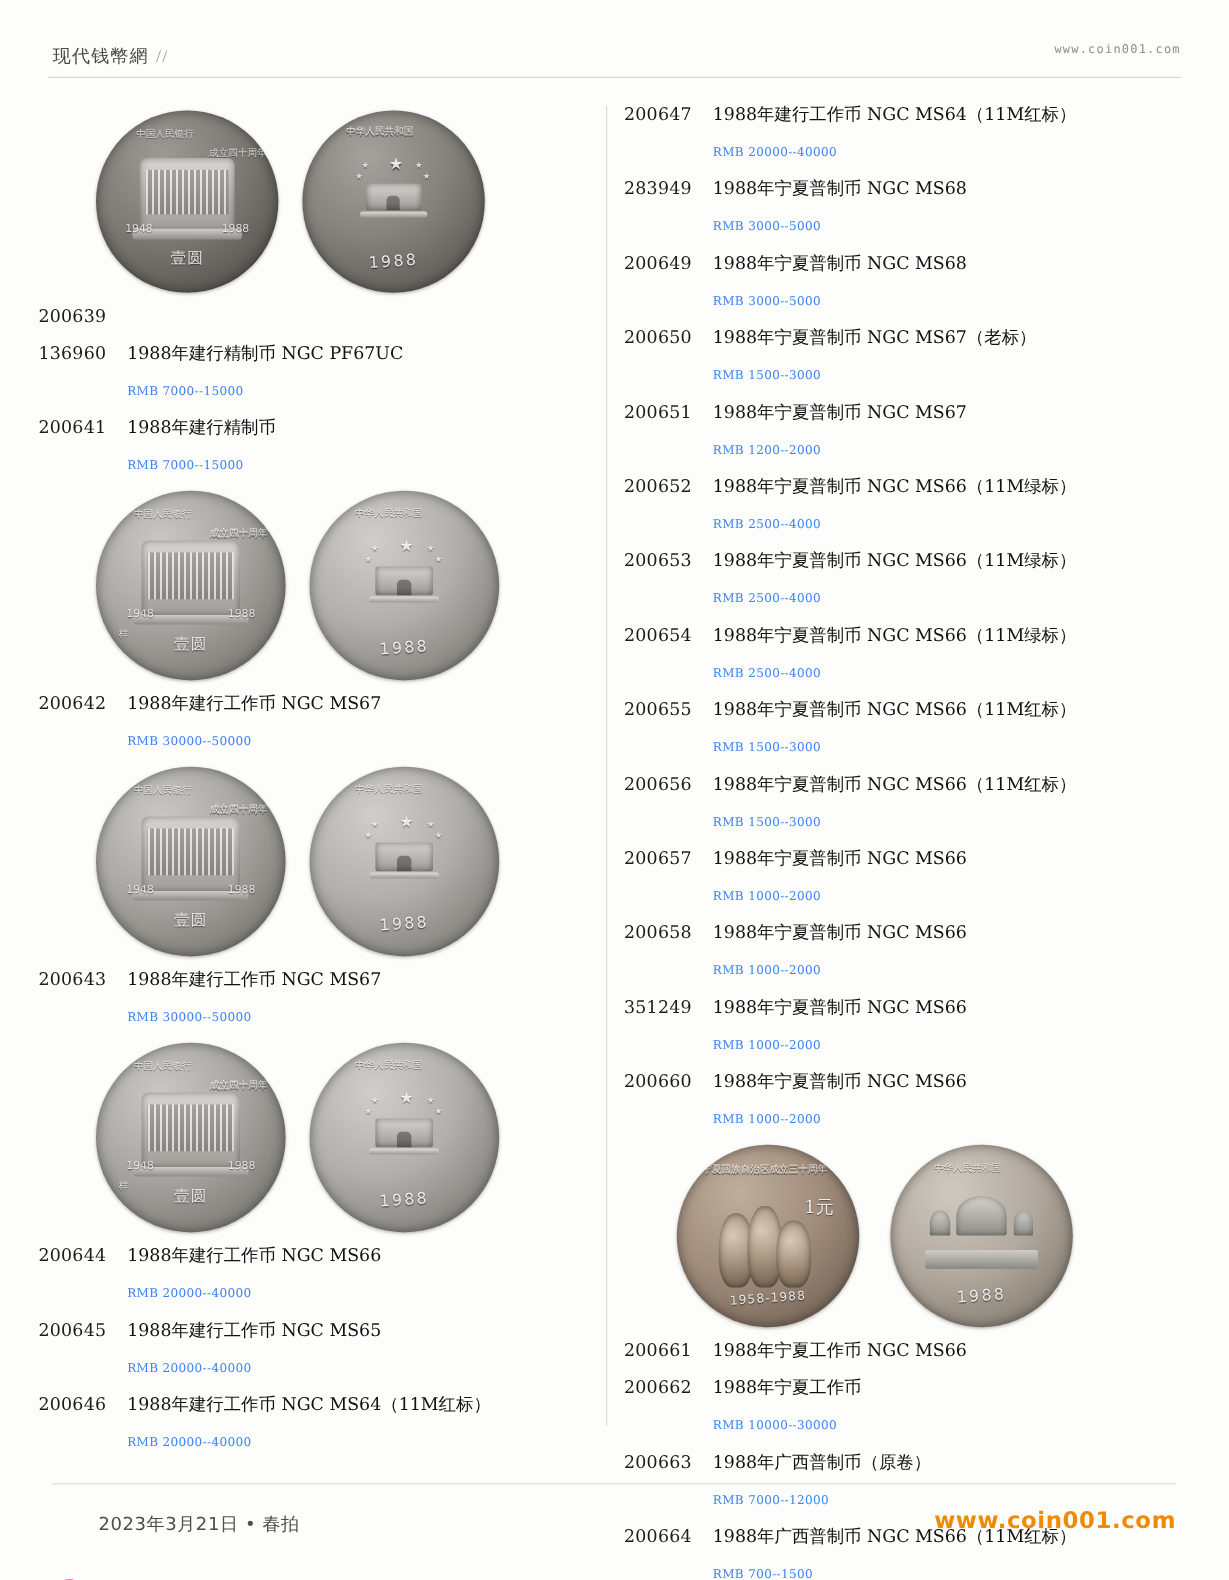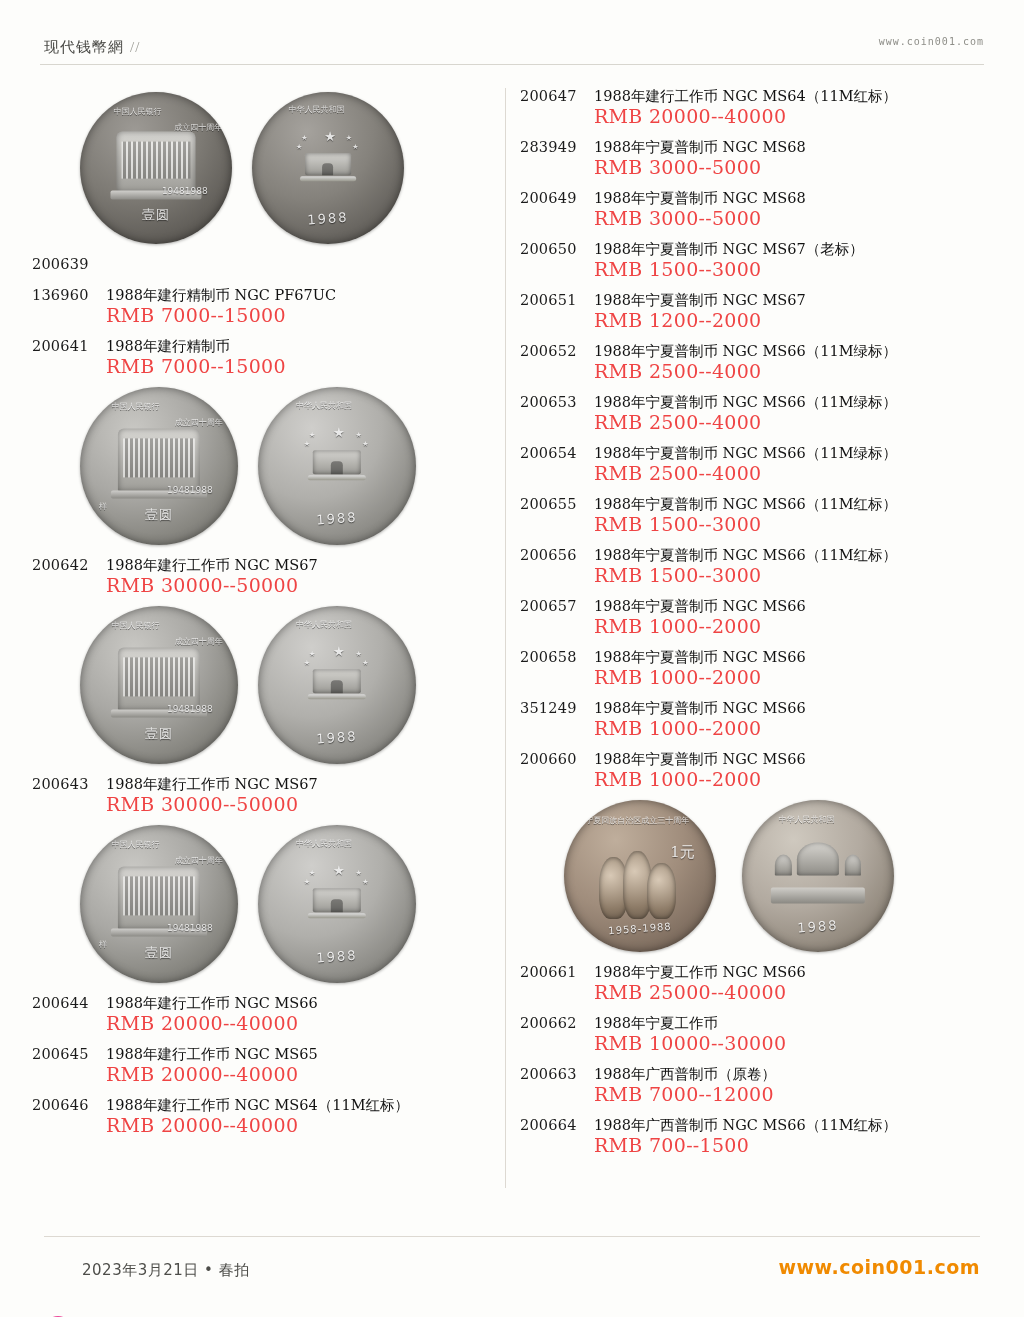--- a/index.html
+++ b/index.html
@@ -61,23 +61,23 @@
   }
   .lot-body{flex:1;}
   .lot-desc{
     font-family:"DejaVu Serif", serif;
     font-size:14.5px;color:#111;
     line-height:20px;
     white-space:nowrap;
   }
   .lot-price{
     font-family:"DejaVu Serif", serif;
-    font-size:19px;color:#ef4444;
+    font-size:10px;color:#3b82f6;
     line-height:19px;
-    margin-top:1px;
+    margin-top:12px;
     letter-spacing:0.3px;
   }
   
   .coin-row{
     display:flex;
     gap:20px;
     margin:6px 0 10px 48px;
     align-items:center;
   }
   .coin{
@@ -149,21 +149,21 @@
   }
   .denom{
     position:absolute;left:50%;bottom:13%;transform:translateX(-50%);
     font-family:"DejaVu Serif",serif;
     font-size:13px;color:rgba(255,255,255,.85);
     text-shadow:0 1px 1px rgba(0,0,0,.55);
     letter-spacing:1px;
   }
   .years{
     position:absolute;left:0;top:62%;width:100%;
-    display:flex;justify-content:flex-end;
+    display:flex;justify-content:space-between;
     padding:0 16%;box-sizing:border-box;
     font-family:"DejaVu Sans",sans-serif;
     font-size:9px;color:rgba(255,255,255,.8);
     text-shadow:0 1px 1px rgba(0,0,0,.5);
   }
   
   .emblem{
     position:absolute;left:50%;top:44%;transform:translate(-50%,-50%);
     width:42%;height:34%;
   }
@@ -577,21 +577,20 @@
           <div class="base"></div>
         </div>
         <div class="yeartxt">1988</div>
       </div>
     </div>
 
     <div class="lot">
       <div class="lot-id">200661</div>
       <div class="lot-body">
         <div class="lot-desc">1988年宁夏工作币 NGC MS66</div>
-        <div class="lot-price">RMB 25000--40000</div>
       </div>
     </div>
     <div class="lot">
       <div class="lot-id">200662</div>
       <div class="lot-body">
         <div class="lot-desc">1988年宁夏工作币</div>
         <div class="lot-price">RMB 10000--30000</div>
       </div>
     </div>
     <div class="lot">

